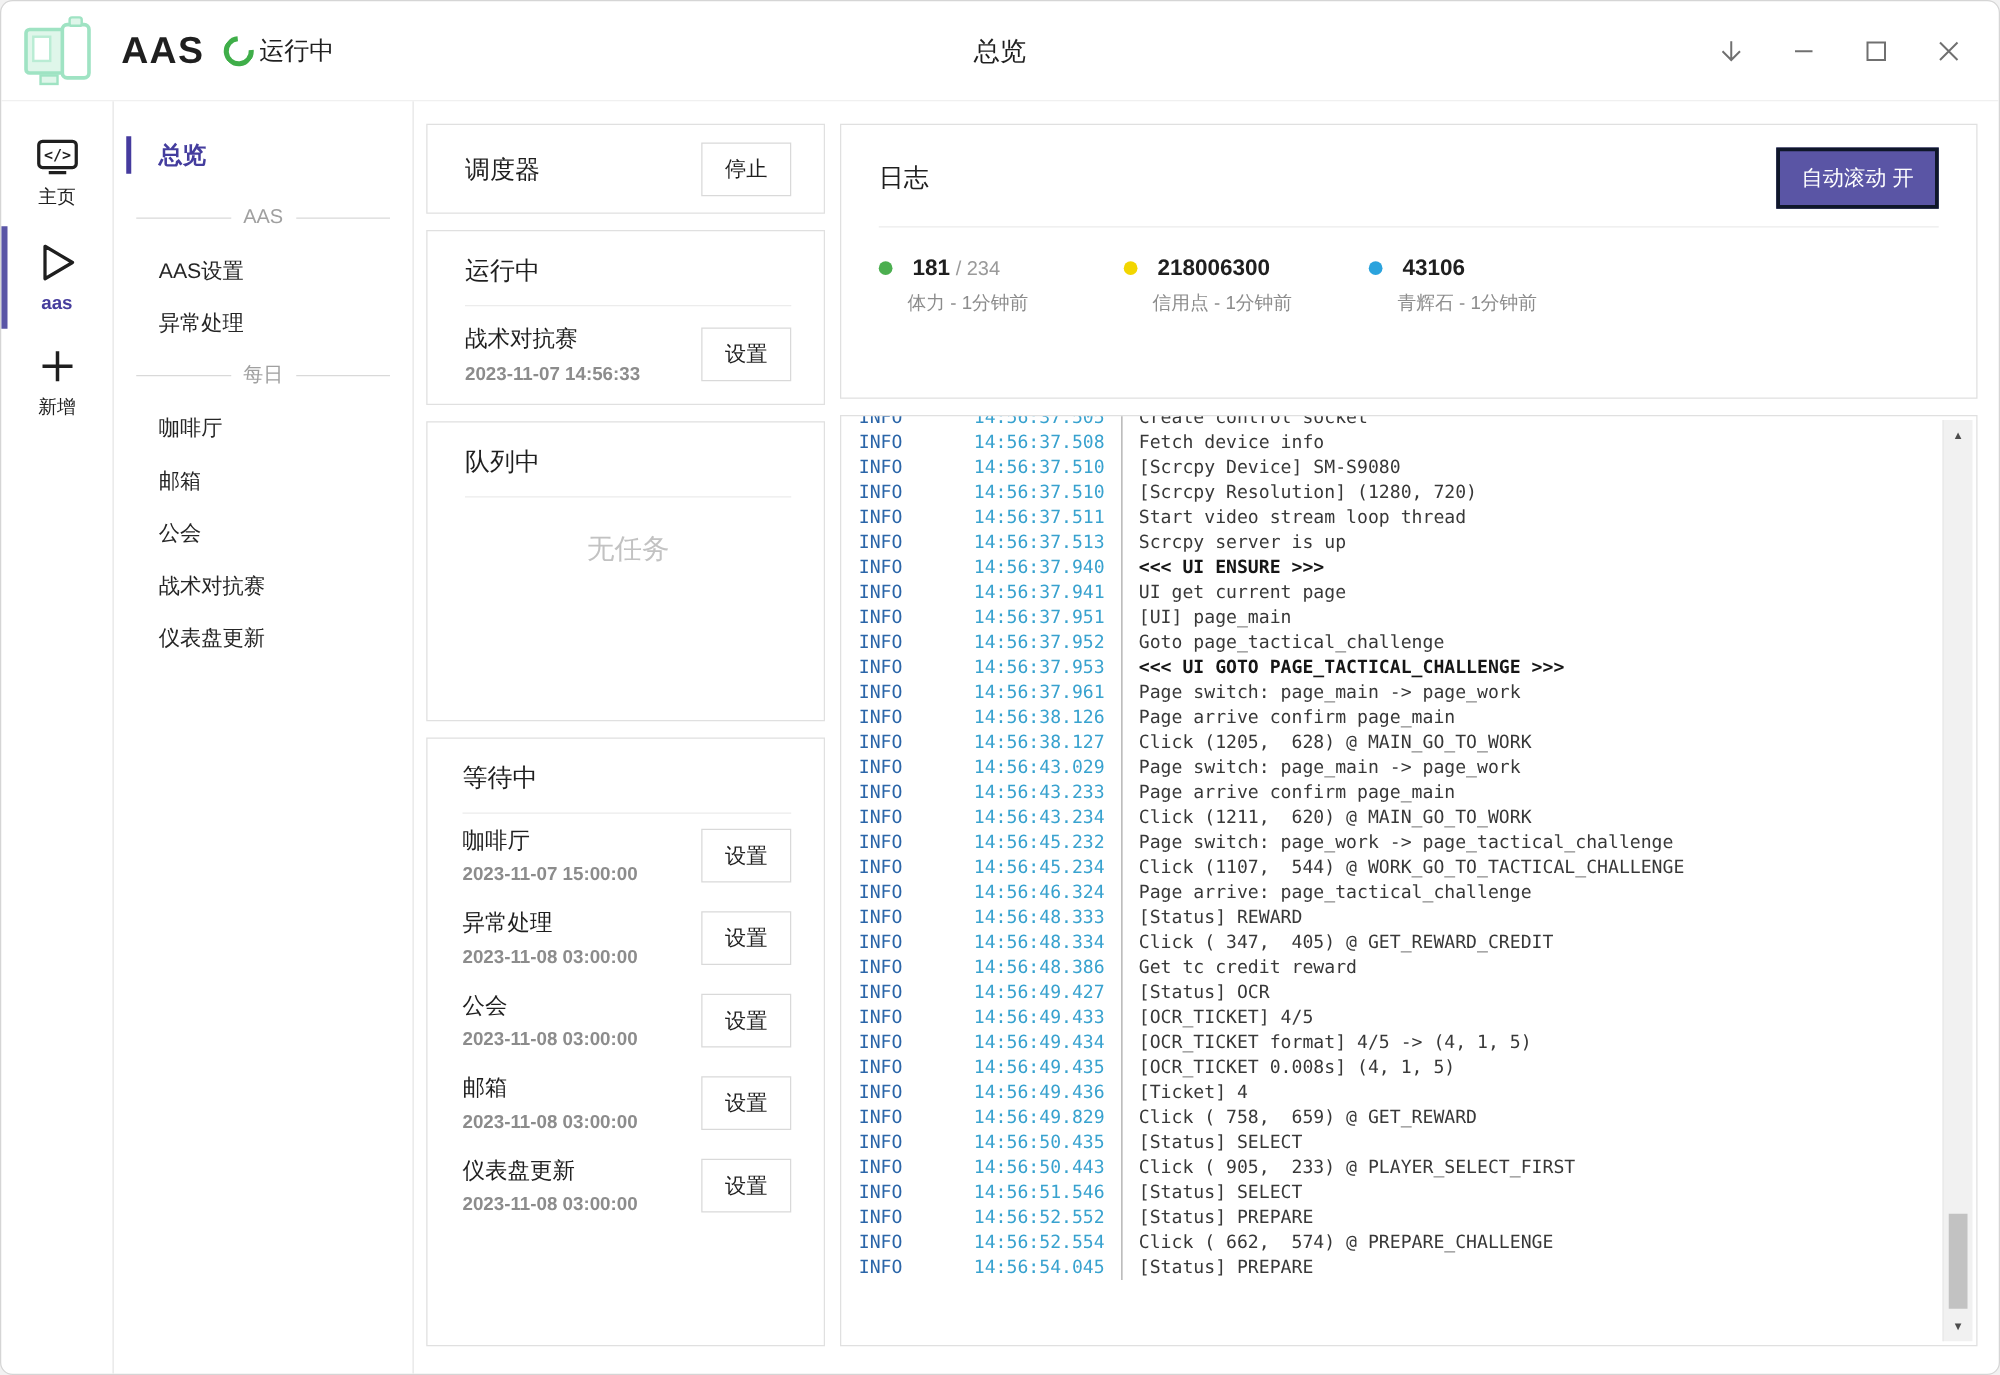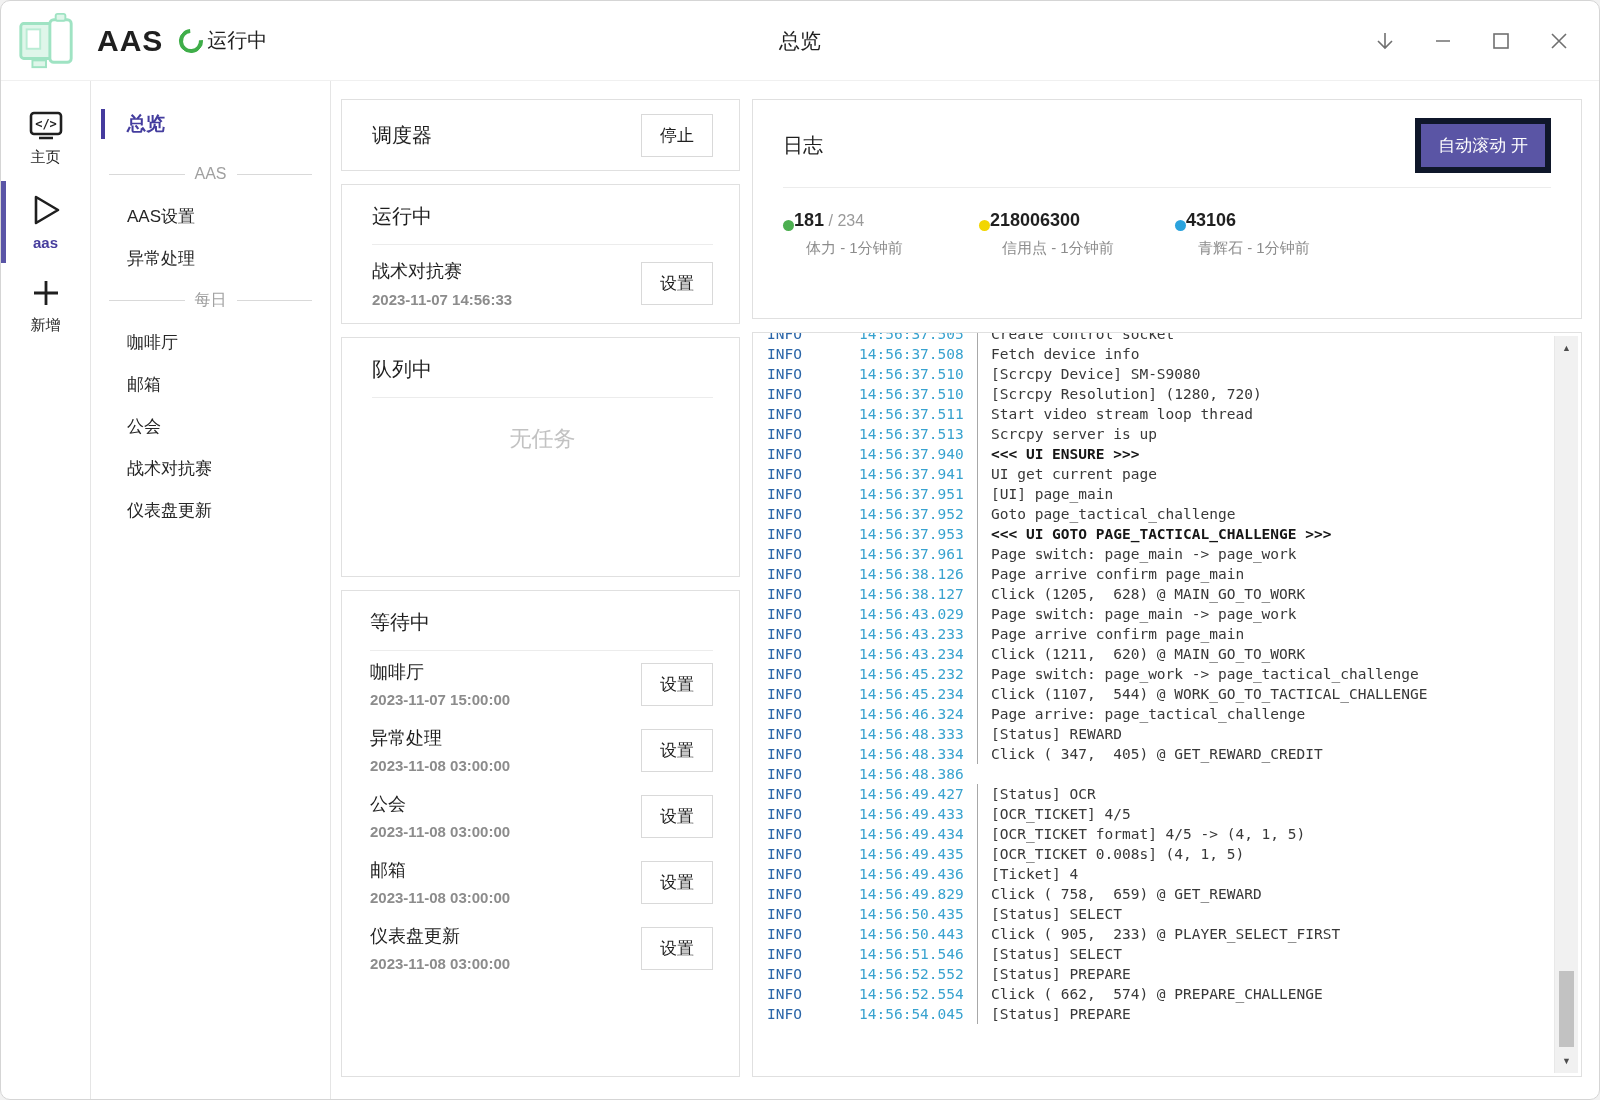--- a/index.html
+++ b/index.html
@@ -31,21 +31,21 @@
   .side-active { position:relative; padding:6px 0 6px 36px; margin-bottom:10px; }
   .side-active::before { content:""; position:absolute; left:10px; top:4px; bottom:4px; width:4px; background:#453b9e; }
   .side-active span { font-size:19px; font-weight:bold; color:#443d9e; cursor:pointer; }
   .side-divider { display:flex; align-items:center; gap:10px; padding:0 18px; height:42px; }
   .side-divider .line { flex:1; height:1px; background:#d9d9d9; }
   .side-divider .lbl { font-size:16px; color:#a0a0a0; }
   .side-link { font-size:17px; color:#262626; padding:10px 0 10px 36px; height:42px; cursor:pointer; }
 
   
   .main { flex:1; padding:18px 17px 22px 10px; display:flex; gap:12px; min-width:0; }
-  .col-left { width:399px; flex:0 0 auto; display:flex; flex-direction:column; }
+  .col-left { width:319px; flex:0 0 auto; display:flex; flex-direction:column; }
   .col-right { flex:1; display:flex; flex-direction:column; min-width:0; }
   .card { border:1px solid #e0e0e0; background:#fff; }
 
   .card-scheduler { height:72px; margin-bottom:13px; display:flex; align-items:center; justify-content:space-between; padding:0 26px 0 30px; }
   .card-title { font-size:20px; color:#1f1f1f; }
   .btn-outline { border:1px solid #d9d9d9; background:#fff; font-size:17px; color:#1f1f1f; padding:9px 18px; cursor:pointer; font-family:inherit; }
 
   .card-running { height:140px; margin-bottom:13px; padding:18px 26px 0 30px; }
   .card-head { padding-bottom:14px; border-bottom:1px solid #ececec; }
   .task-row { display:flex; align-items:center; justify-content:space-between; padding-top:14px; }
@@ -56,24 +56,24 @@
   .empty-text { text-align:center; color:#c2c2c2; font-size:22px; padding-top:26px; }
 
   .card-waiting { flex:1; padding:18px 26px 0 28px; }
   .wait-list { }
   .wait-row { display:flex; align-items:center; justify-content:space-between; padding:9px 0; }
   .wait-info .task-name { margin-bottom:7px; }
 
   
   .card-log { height:220px; flex:0 0 auto; padding:18px 30px 0 30px; }
   .log-head { display:flex; align-items:center; justify-content:space-between; padding-bottom:14px; border-bottom:1px solid #ececec; }
-  .btn-accent { background:#5a55a5; border:6px solid #0f172a; color:#fff; font-size:17px; padding:10px 17px; cursor:pointer; font-family:inherit; }
+  .btn-accent { background:#5a55a5; border:3px solid #0f172a; color:#fff; font-size:17px; padding:10px 17px; cursor:pointer; font-family:inherit; }
   .stats { display:flex; padding-top:22px; }
   .stat { width:196px; flex:0 0 auto; }
-  .stat-top { display:flex; align-items:flex-end; gap:0; }
+  .stat-top { display:flex; align-items:center; gap:16px; }
   .stat-dot { width:11px; height:11px; border-radius:50%; flex:0 0 auto; }
   .stat-val { font-size:18px; font-weight:bold; color:#1f1f1f; }
   .stat-total { font-size:16px; color:#9a9a9a; }
   .stat-label { font-size:15px; color:#8c8c8c; padding-left:23px; margin-top:8px; }
 
   
   .log-view { flex:1; margin-top:13px; position:relative; overflow:hidden; min-height:0; }
   .log-scroll { position:absolute; inset:0 30px 0 0; overflow:hidden; }
   .log-lines { margin-top:-9px; font-family:"DejaVu Sans Mono",monospace; font-size:14.5px; line-height:20px; }
   .log-line { display:flex; white-space:pre; padding-left:14px; }
@@ -433,20 +433,21 @@
 
                 <div class="log-line">
                   <span class="log-level">INFO</span>
                   <span class="log-time">14:56:48.334</span>
                   <span class="log-msg">Click ( 347,  405) @ GET_REWARD_CREDIT</span>
                 </div>
 
                 <div class="log-line">
                   <span class="log-level">INFO</span>
                   <span class="log-time">14:56:48.386</span>
+                  <span class="log-msg">Get tc credit reward</span>
                 </div>
 
                 <div class="log-line">
                   <span class="log-level">INFO</span>
                   <span class="log-time">14:56:49.427</span>
                   <span class="log-msg">[Status] OCR</span>
                 </div>
 
                 <div class="log-line">
                   <span class="log-level">INFO</span>

